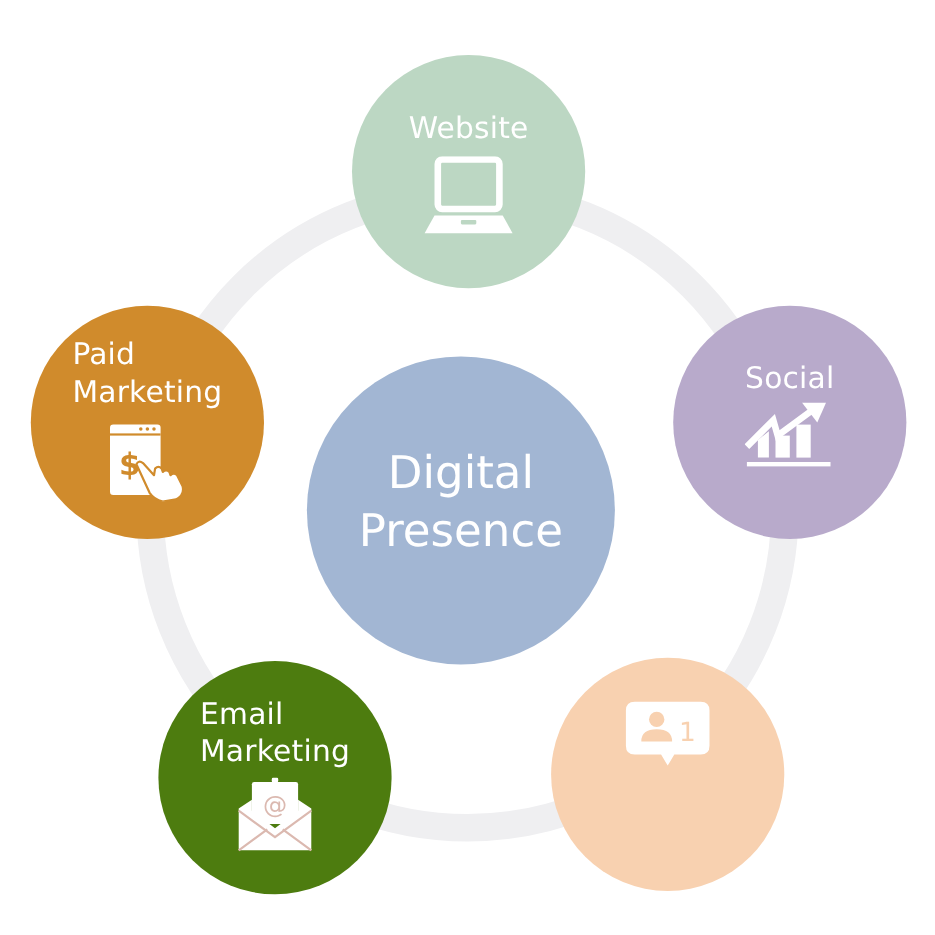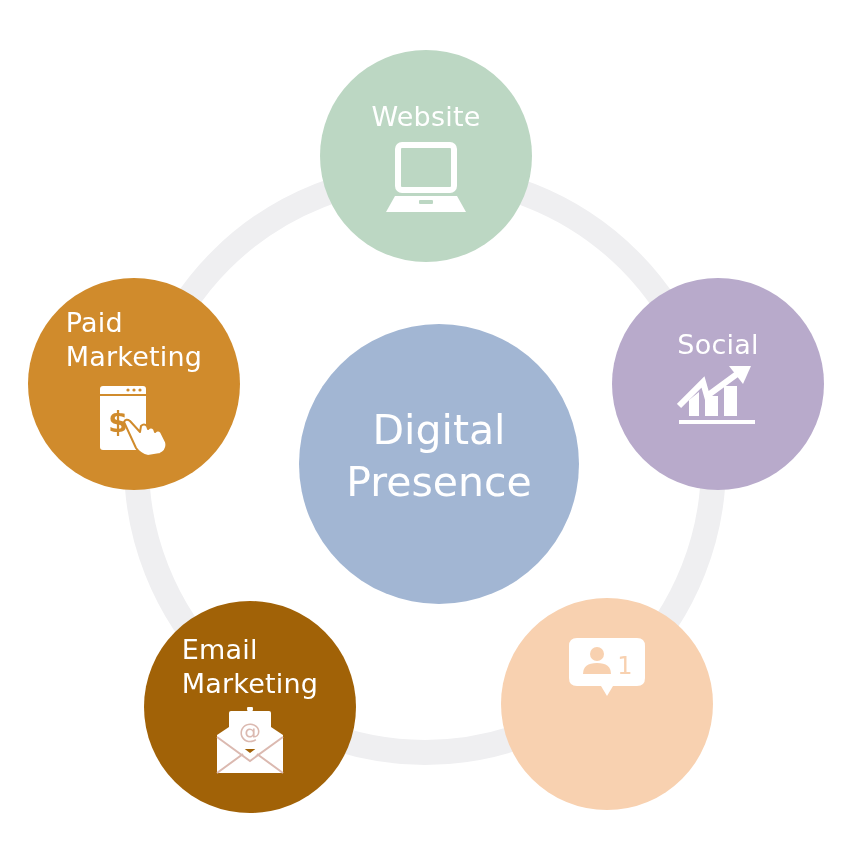--- a/index.html
+++ b/index.html
@@ -40,21 +40,21 @@
       line-height: 34px;
       letter-spacing: 0.2px;
       white-space: pre-line;
     }
     .node .icon {
       margin-top: 8px;
       display: block;
     }
     .center {
       position: absolute;
-      left: 299px;
+      left: 279px;
       top: 324px;
       width: 280px;
       height: 280px;
       border-radius: 50%;
       background: #a2b6d3;
       color: #ffffff;
       display: flex;
       align-items: center;
       justify-content: center;
       text-align: center;
@@ -102,21 +102,21 @@
 
 <div class="node" id="node-social" style="background:#f8d1b0">
   <svg class="icon" width="80" height="66" viewBox="0 0 80 66" style="margin-top:6px">
     <path d="M10 2 H70 Q78 2 78 10 V42 Q78 50 70 50 H46 L40 60 L34 50 H10 Q2 50 2 42 V10 Q2 2 10 2 Z" fill="#fff"></path>
     <circle cx="30" cy="18" r="7" fill="#f8d1b0"></circle>
     <path d="M16 38 Q16 27 30 27 Q44 27 44 38 Z" fill="#f8d1b0"></path>
     <text x="58" y="38" font-family="DejaVu Sans, sans-serif" font-size="24" fill="#f8d1b0" text-anchor="middle">1</text>
   </svg>
 </div>
 
-<div class="node" id="node-email" style="background:#a16207">
+<div class="node" id="node-email" style="background:#4d7c0f">
   <span class="label">Email
 Marketing</span>
   <svg class="icon" width="70" height="68" viewBox="0 0 70 68" style="margin-top:6px">
     <rect x="14" y="4" width="42" height="38" rx="2" fill="#fff"></rect>
     <circle cx="35" cy="2" r="3" fill="#fff"></circle>
     <text x="35" y="32" font-family="DejaVu Sans, sans-serif" font-size="22" fill="#dbb9b0" text-anchor="middle">@</text>
     <path d="M2 28 L14 20 L14 30 L35 46 L56 30 L56 20 L68 28 L68 66 L2 66 Z" fill="#fff"></path>
     <path d="M2 30 L35 54 L68 30" fill="none" stroke="#dbb9b0" stroke-width="2"></path>
     <path d="M2 66 L28 47 M68 66 L42 47" fill="none" stroke="#dbb9b0" stroke-width="2"></path>
   </svg>

